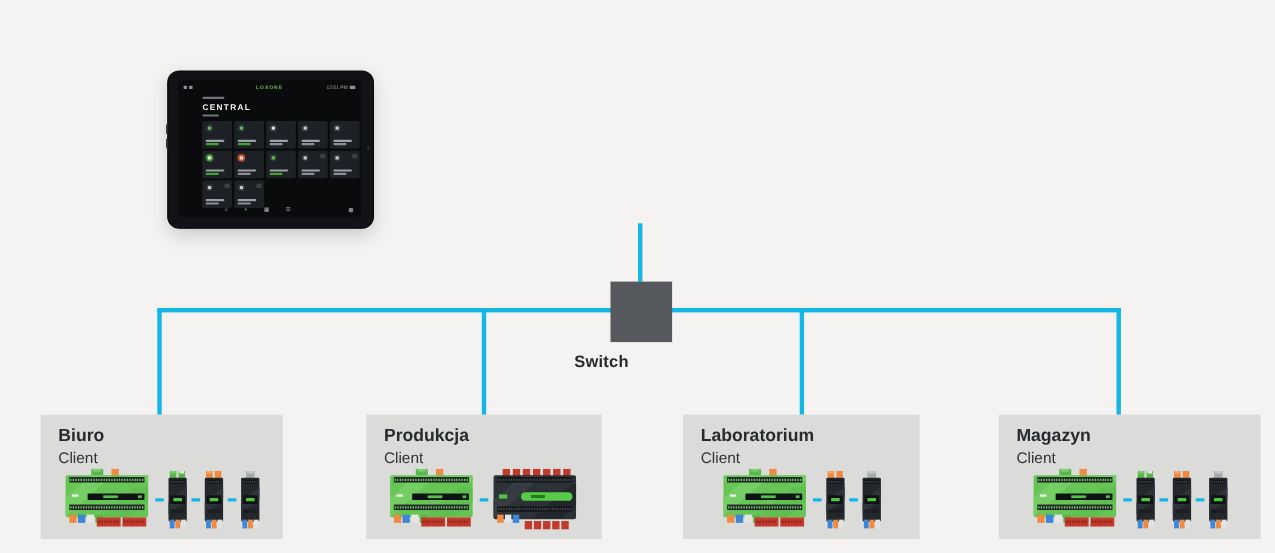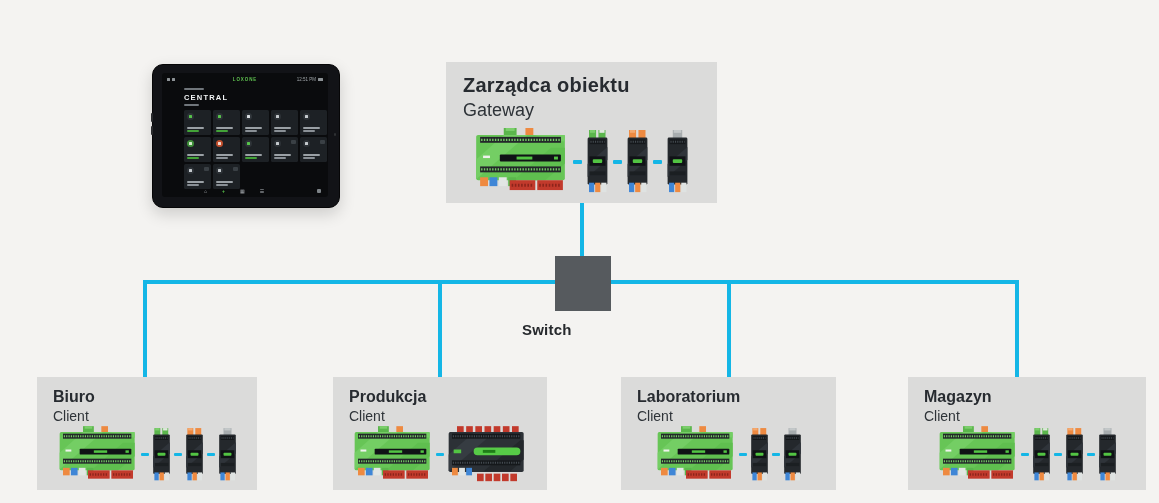--- a/index.html
+++ b/index.html
@@ -286,41 +286,20 @@
       <div class="nav" id="tabnav">
           <span>⌂</span>
           <span class="add">+</span>
           <span>▦</span>
           <span>☰</span>
         </div>
       <div class="nav-right"></div>
     </div>
   </div>
 
-  <div class="panel gw">
-    <div class="title">Zarządca obiektu</div>
-    <div class="subtitle">Gateway</div>
-    <div class="device-row row-lg">
-        <svg class="d-mini">
-          <use href="#sym-mini"></use>
-        </svg>
-        <div class="dash"></div>
-        <svg class="d-ext">
-          <use href="#sym-ext-green"></use>
-        </svg>
-        <div class="dash"></div>
-        <svg class="d-ext">
-          <use href="#sym-ext-orange"></use>
-        </svg>
-        <div class="dash"></div>
-        <svg class="d-ext">
-          <use href="#sym-ext-gray"></use>
-        </svg>
-      </div>
-  </div>
 
   <div class="panel client c0">
     <div class="title">Biuro</div>
     <div class="subtitle">Client</div>
     <div class="device-row row-sm">
         <svg class="d-mini">
           <use href="#sym-mini"></use>
         </svg>
         <div class="dash"></div>
         <svg class="d-ext">

